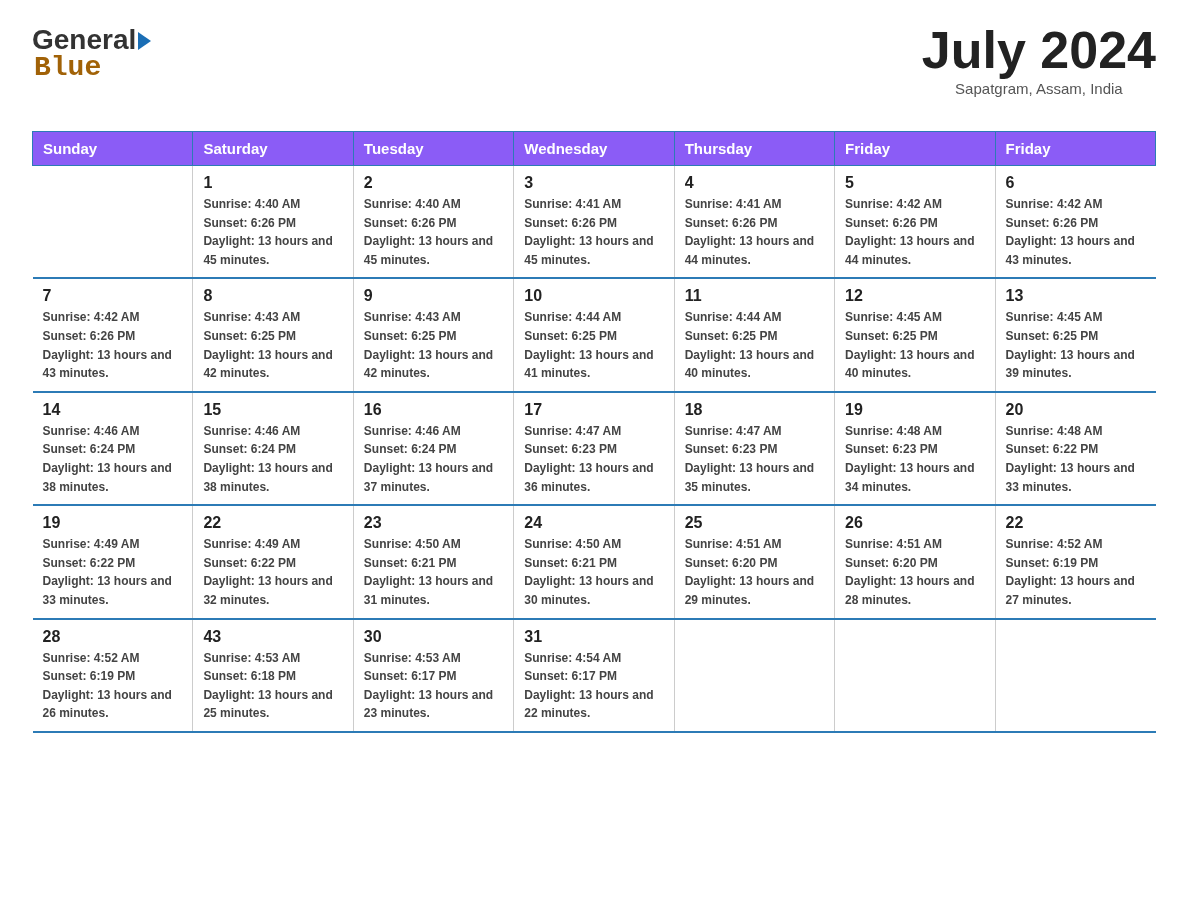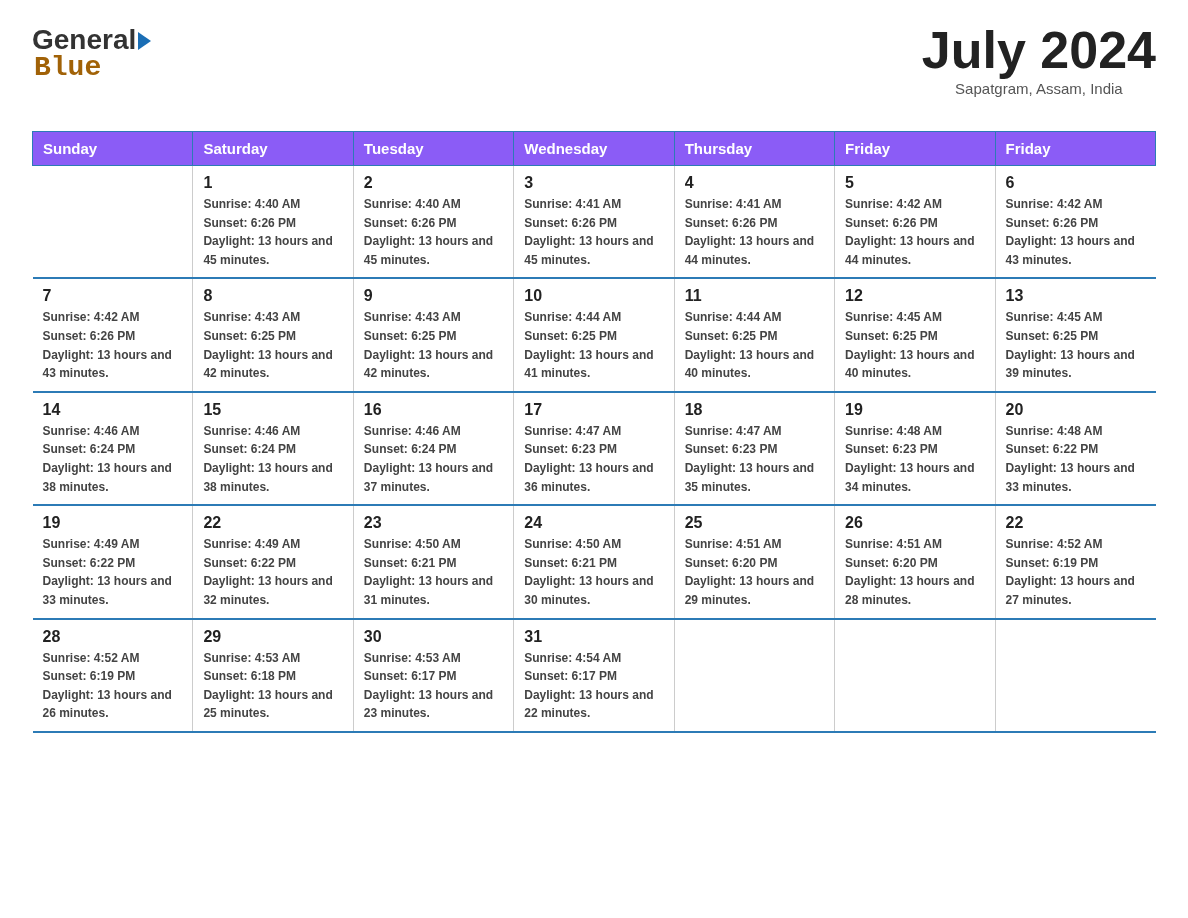--- a/index.html
+++ b/index.html
@@ -225,21 +225,21 @@
           <span class="day-number">22</span>
           <div class="day-info">Sunrise: 4:52 AM<br>Sunset: 6:19 PM<br>Daylight: 13 hours and 27 minutes.</div>
         </td>
       </tr>
       <tr>
         <td>
           <span class="day-number">28</span>
           <div class="day-info">Sunrise: 4:52 AM<br>Sunset: 6:19 PM<br>Daylight: 13 hours and 26 minutes.</div>
         </td>
         <td>
-          <span class="day-number">29</span>
+          <span class="day-number">43</span>
           <div class="day-info">Sunrise: 4:53 AM<br>Sunset: 6:18 PM<br>Daylight: 13 hours and 25 minutes.</div>
         </td>
         <td>
           <span class="day-number">30</span>
           <div class="day-info">Sunrise: 4:53 AM<br>Sunset: 6:17 PM<br>Daylight: 13 hours and 23 minutes.</div>
         </td>
         <td>
           <span class="day-number">31</span>
           <div class="day-info">Sunrise: 4:54 AM<br>Sunset: 6:17 PM<br>Daylight: 13 hours and 22 minutes.</div>
         </td>

